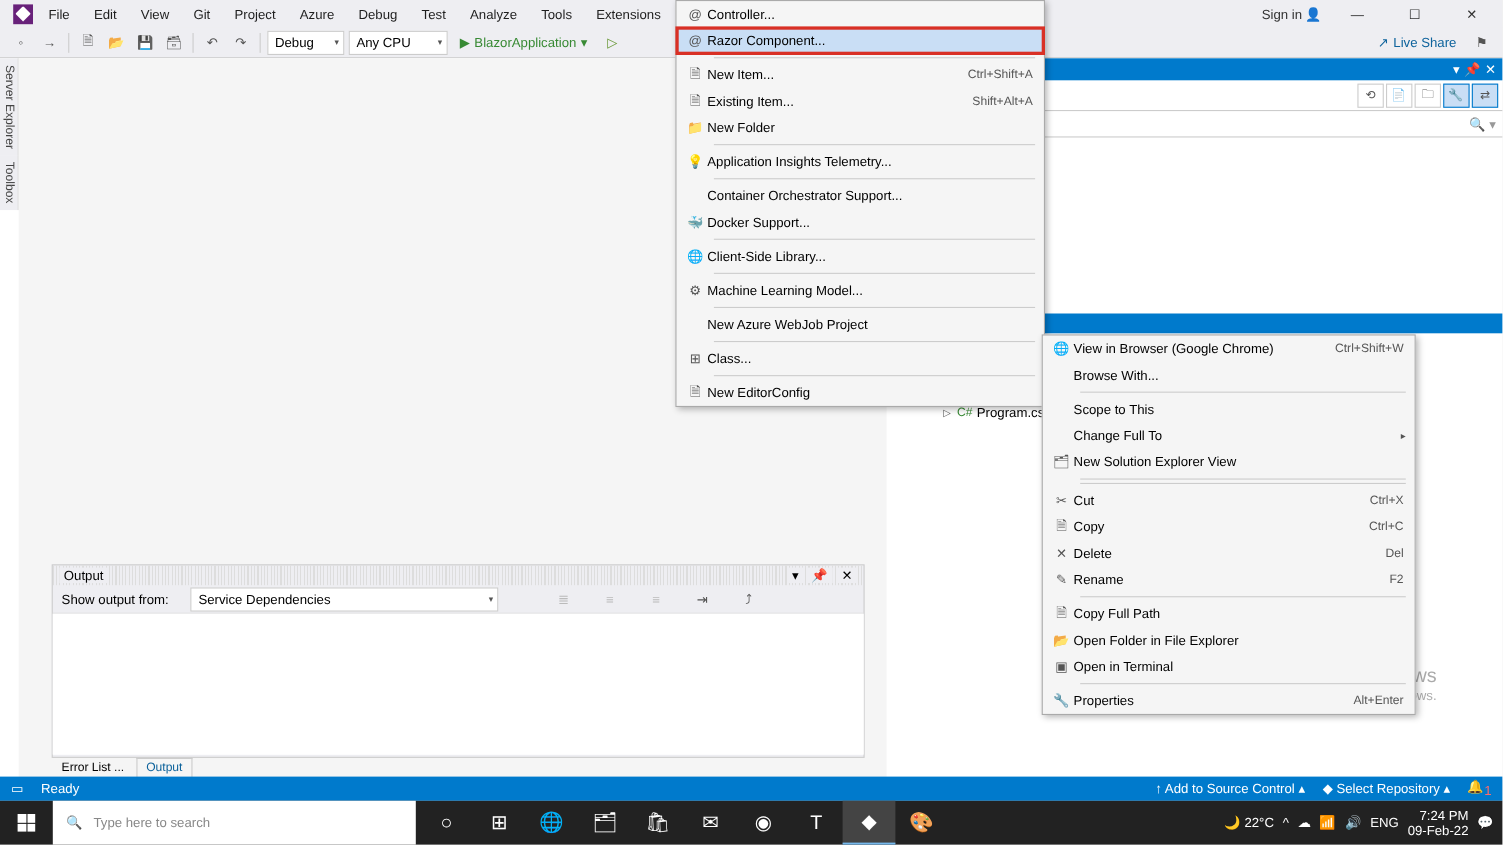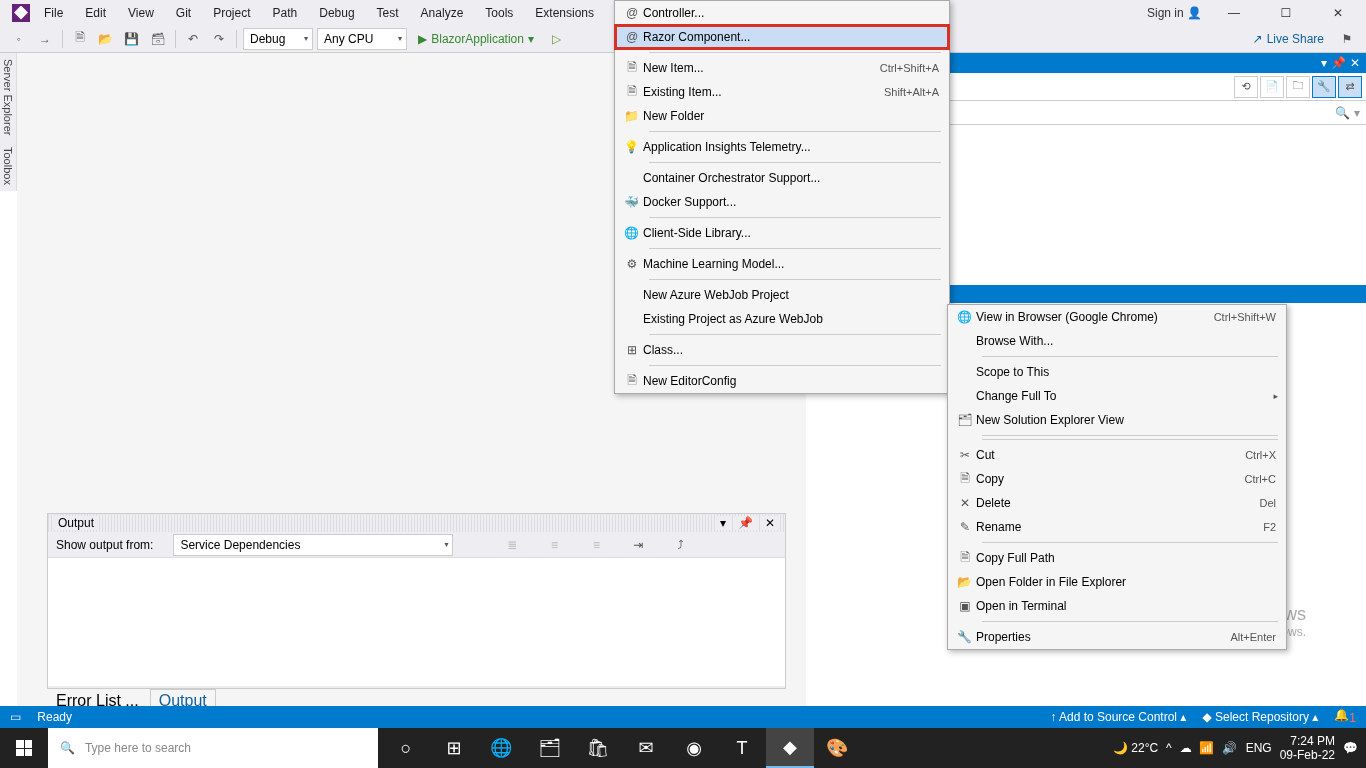--- a/index.html
+++ b/index.html
@@ -33,21 +33,21 @@
 
 .output-panel { position: absolute; bottom: 20px; left: 30px; right: 580px; height: 176px; background: #eeeef2; border: 1px solid #ccc; }
 .output-header { height: 18px; background: repeating-linear-gradient(90deg, #ddd 0 1px, transparent 1px 3px); display: flex; align-items: center; padding: 0 6px; font-size: 11px; }
 .output-header span { background: #eeeef2; padding: 0 4px; }
 .oh-icons { margin-left: auto; display: flex; gap: 4px; }
 .output-toolbar { height: 26px; display: flex; align-items: center; padding: 0 8px; gap: 20px; border-bottom: 1px solid #ddd; }
 .output-body { flex: 1; background: #fff; height: 128px; border: 1px solid #fff; }
 
 
 .bottom-tabs { position: absolute; bottom: 0; left: 30px; height: 20px; display: flex; gap: 2px; }
-.btab { padding: 2px 8px; font-size: 16px; border: 1px solid transparent; }
+.btab { padding: 2px 8px; font-size: 11px; border: 1px solid transparent; }
 .btab.active { border-color: #ccc; border-bottom: none; color: #0e639c; }
 
 
 .sol-area { position: absolute; right: 0; top: 0; width: 560px; height: 100%; background: #fff; }
 .sol-title { height: 20px; background: #007acc; color: #fff; padding: 0 6px; display: flex; align-items: center; font-size: 11px; }
 .sol-title .tb-icons { margin-left: auto; display: flex; gap: 4px; }
 .sol-toolbar { height: 28px; border-bottom: 1px solid #ccc; display: flex; align-items: center; gap: 2px; padding: 0 4px; }
 .sol-toolbar .btn { width: 24px; height: 22px; border: 1px solid #ccc; display: flex; align-items: center; justify-content: center; font-size: 11px; color: #555; }
 .sol-toolbar .btn.active { background: #c9def5; border-color: #007acc; }
 .sol-search { height: 24px; border-bottom: 1px solid #ccc; display: flex; align-items: center; padding: 0 6px; color: #999; }
@@ -99,21 +99,21 @@
 <body>
 
 <div class="title-bar">
   <div class="vs-logo"></div>
   <div class="menu-bar" id="menubar">
       <div class="menu-item">File</div>
       <div class="menu-item">Edit</div>
       <div class="menu-item">View</div>
       <div class="menu-item">Git</div>
       <div class="menu-item">Project</div>
-      <div class="menu-item">Path</div>
+      <div class="menu-item">Azure</div>
       <div class="menu-item">Debug</div>
       <div class="menu-item">Test</div>
       <div class="menu-item">Analyze</div>
       <div class="menu-item">Tools</div>
       <div class="menu-item">Extensions</div>
       <div class="menu-item">Winde</div>
     </div>
   <div class="search-slot">azorApplication</div>
   <div class="title-right">
     <span class="sign-in"><span>Sign in</span> <span>👤</span></span>
@@ -334,24 +334,20 @@
     <div class="ctx-sep"></div>
     <div class="ctx-row">
       <span class="ctx-ico">⚙</span>
       <span>Machine Learning Model...</span>
     </div>
     <div class="ctx-sep"></div>
     <div class="ctx-row">
       <span class="ctx-ico"></span>
       <span>New Azure WebJob Project</span>
     </div>
-    <div class="ctx-row">
-      <span class="ctx-ico"></span>
-      <span>Existing Project as Azure WebJob</span>
-    </div>
     <div class="ctx-sep"></div>
     <div class="ctx-row">
       <span class="ctx-ico">⊞</span>
       <span>Class...</span>
     </div>
     <div class="ctx-sep"></div>
     <div class="ctx-row">
       <span class="ctx-ico">🗎</span>
       <span>New EditorConfig</span>
     </div>

